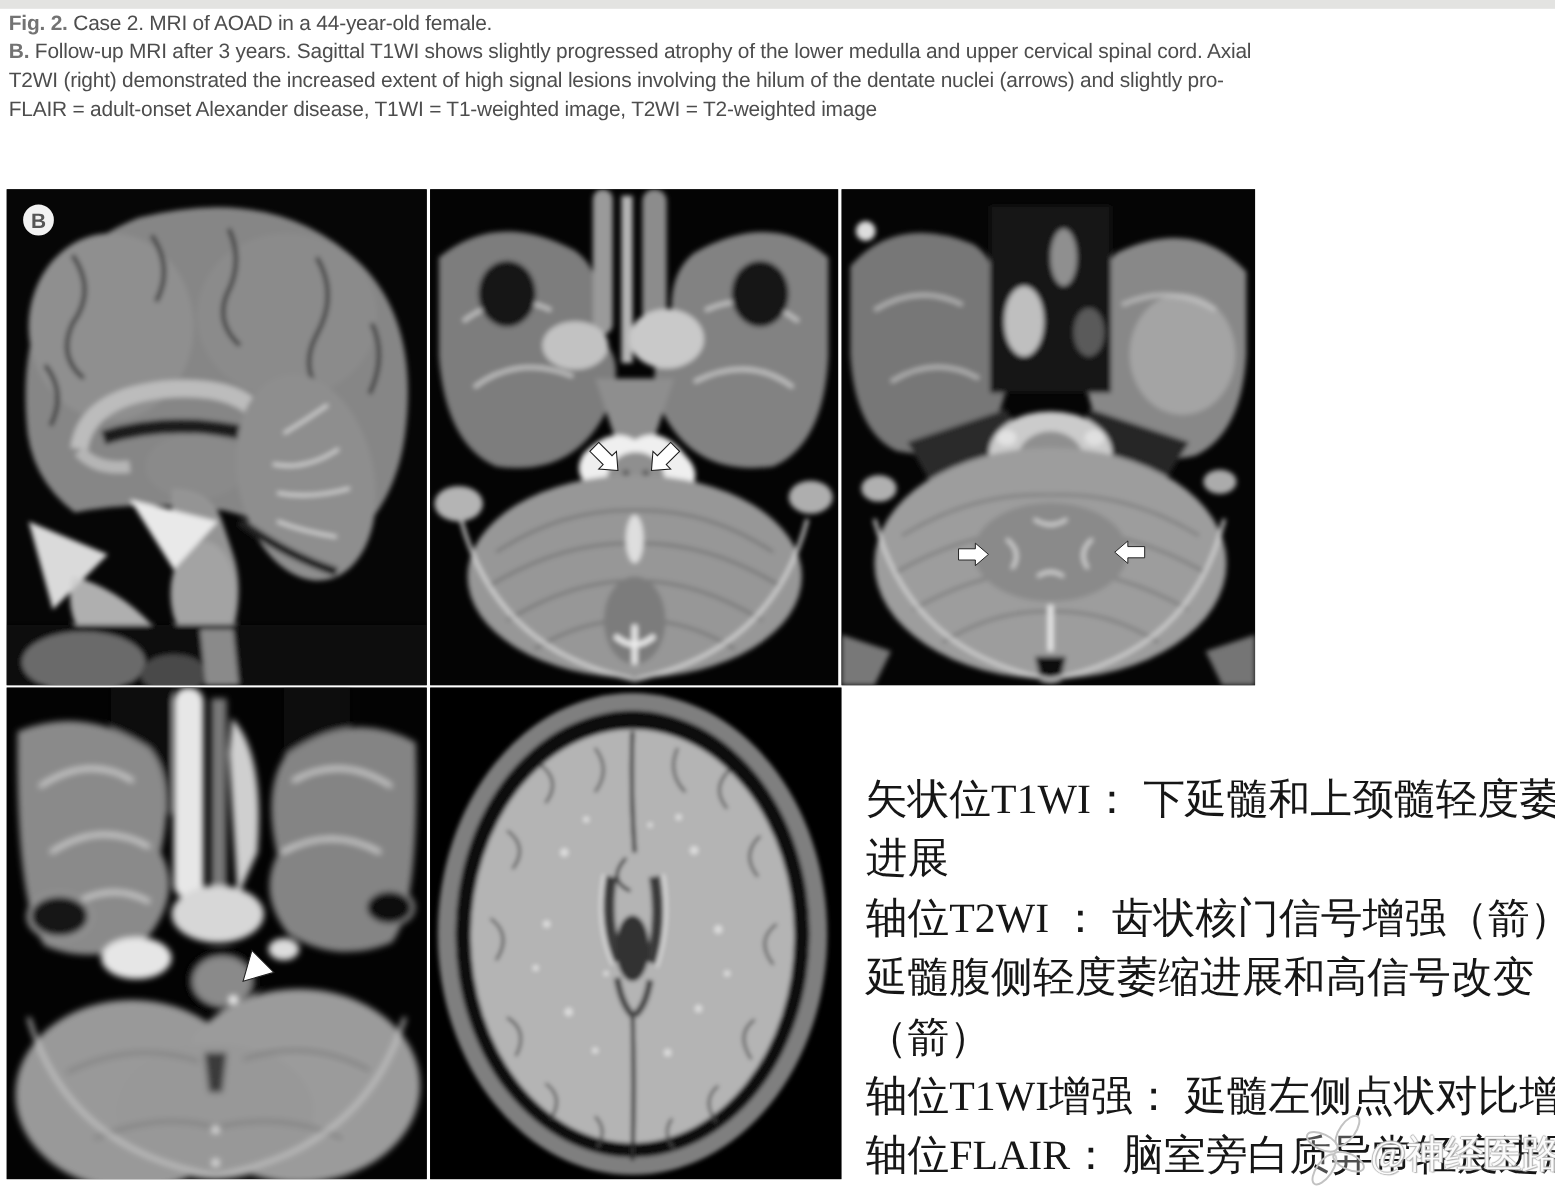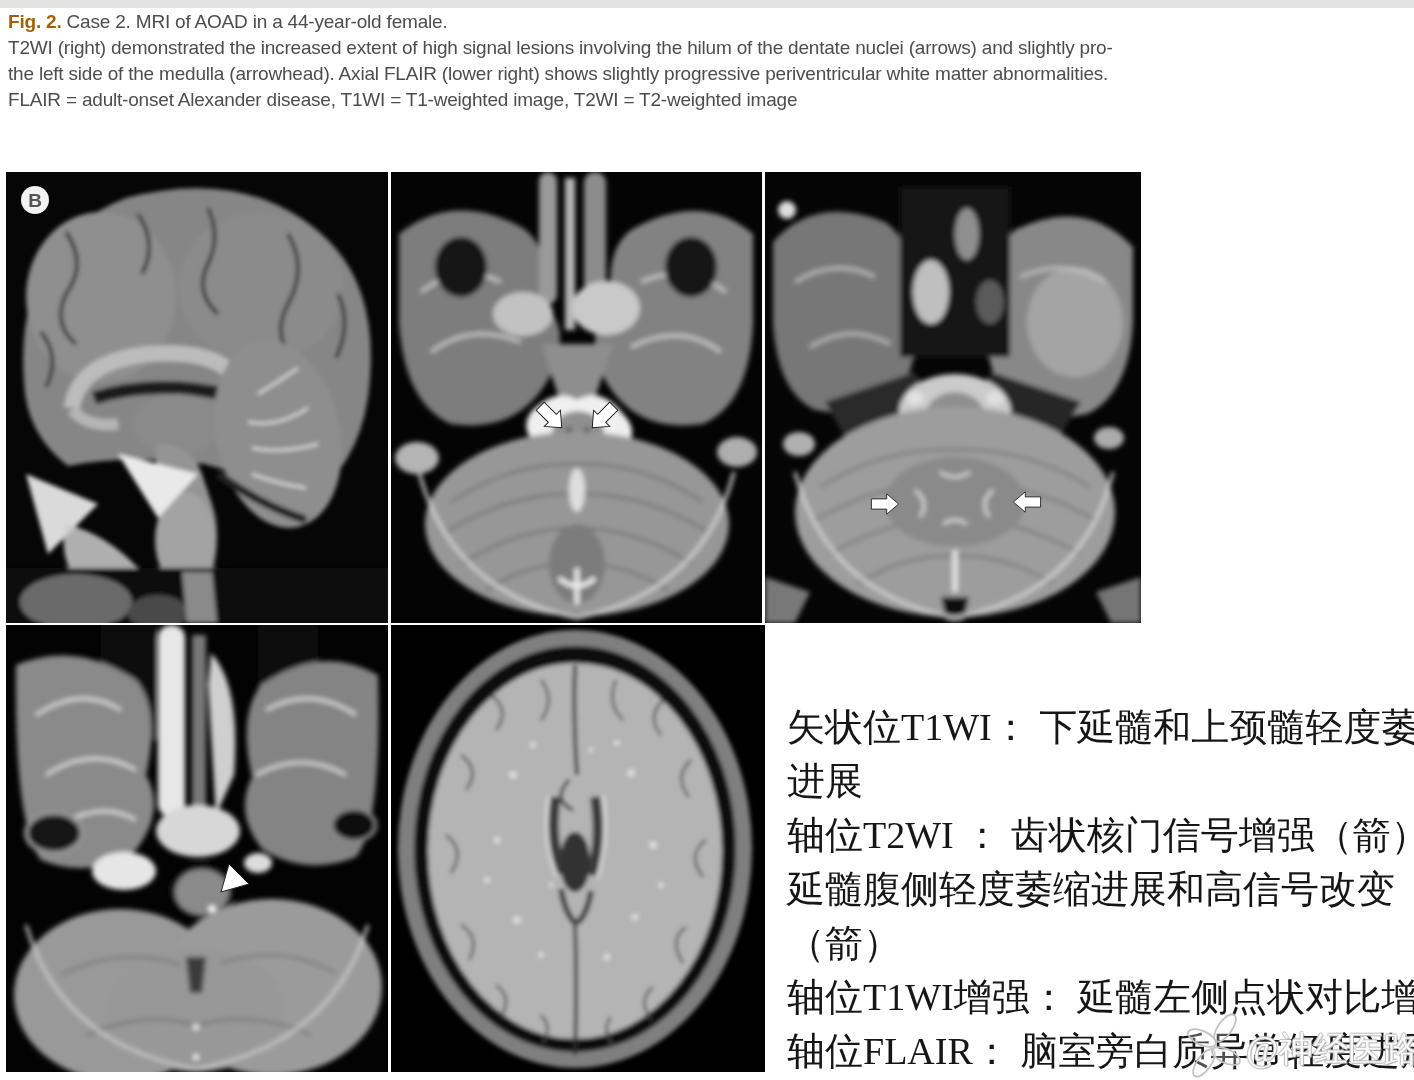--- a/index.html
+++ b/index.html
@@ -2,43 +2,43 @@
 <html><head>
 <meta charset="utf-8">
 <style>
   html,body{margin:0;padding:0;background:#ffffff;}
   .page{position:relative;width:1414px;height:1080px;background:#ffffff;overflow:hidden;
         font-family:"Liberation Sans","DejaVu Sans",sans-serif;}
   .top-strip{position:absolute;left:0;top:0;width:1414px;height:8px;background:#e3e3e1;}
   .caption{position:absolute;left:8px;top:9px;width:1250px;color:#4d4d4d;
            font-size:19px;line-height:26px;letter-spacing:-0.2px;}
   .caption .line{white-space:nowrap;}
-  .fig-label{color:#a16207;font-weight:700;}
+  .fig-label{color:#737373;font-weight:700;}
   .panel{position:absolute;background:#000;overflow:hidden;}
   .panel svg{display:block;}
   .cn-notes{position:absolute;left:787px;top:700px;color:#161616;
             font-family:"Liberation Serif","DejaVu Serif",serif;
             font-size:38px;line-height:54px;}
   .cn-notes .nline{white-space:nowrap;}
   .watermark{position:absolute;left:1182px;top:1008px;width:232px;height:72px;}
   .wm-text{position:absolute;left:64px;top:18px;
            font-family:"Liberation Serif","DejaVu Serif",serif;
            font-size:35px;color:#fbfbfb;white-space:nowrap;
            text-shadow:0 0 1px #a8a8a8,1px 1px 1px #b5b5b5,-1px 0 1px #c0c0c0,0 -1px 1px #c0c0c0;}
 </style>
 </head>
 <body>
 
 <div class="page">
   <div class="top-strip"></div>
 
   <div class="caption">
     <div class="line"><span class="fig-label">Fig. 2.</span> <span>Case 2. MRI of AOAD in a 44-year-old female.</span></div>
+    <div class="line"><span class="fig-label">B.</span> <span>Follow-up MRI after 3 years. Sagittal T1WI shows slightly progressed atrophy of the lower medulla and upper cervical spinal cord. Axial</span></div>
     <div class="line">T2WI (right) demonstrated the increased extent of high signal lesions involving the hilum of the dentate nuclei (arrows) and slightly pro-</div>
-    <div class="line">the left side of the medulla (arrowhead). Axial FLAIR (lower right) shows slightly progressive periventricular white matter abnormalities.</div>
     <div class="line">FLAIR = adult-onset Alexander disease, T1WI = T1-weighted image, T2WI = T2-weighted image</div>
   </div>
 
   <div class="panel" style="left:6px;top:172px;width:382px;height:451px;">
     <svg width="382" height="451" viewBox="0 0 382 451">
       <defs>
           <filter id="f1" x="-20%" y="-20%" width="140%" height="140%">
             <feGaussianBlur stdDeviation="2.2"></feGaussianBlur>
           </filter>
         </defs>

